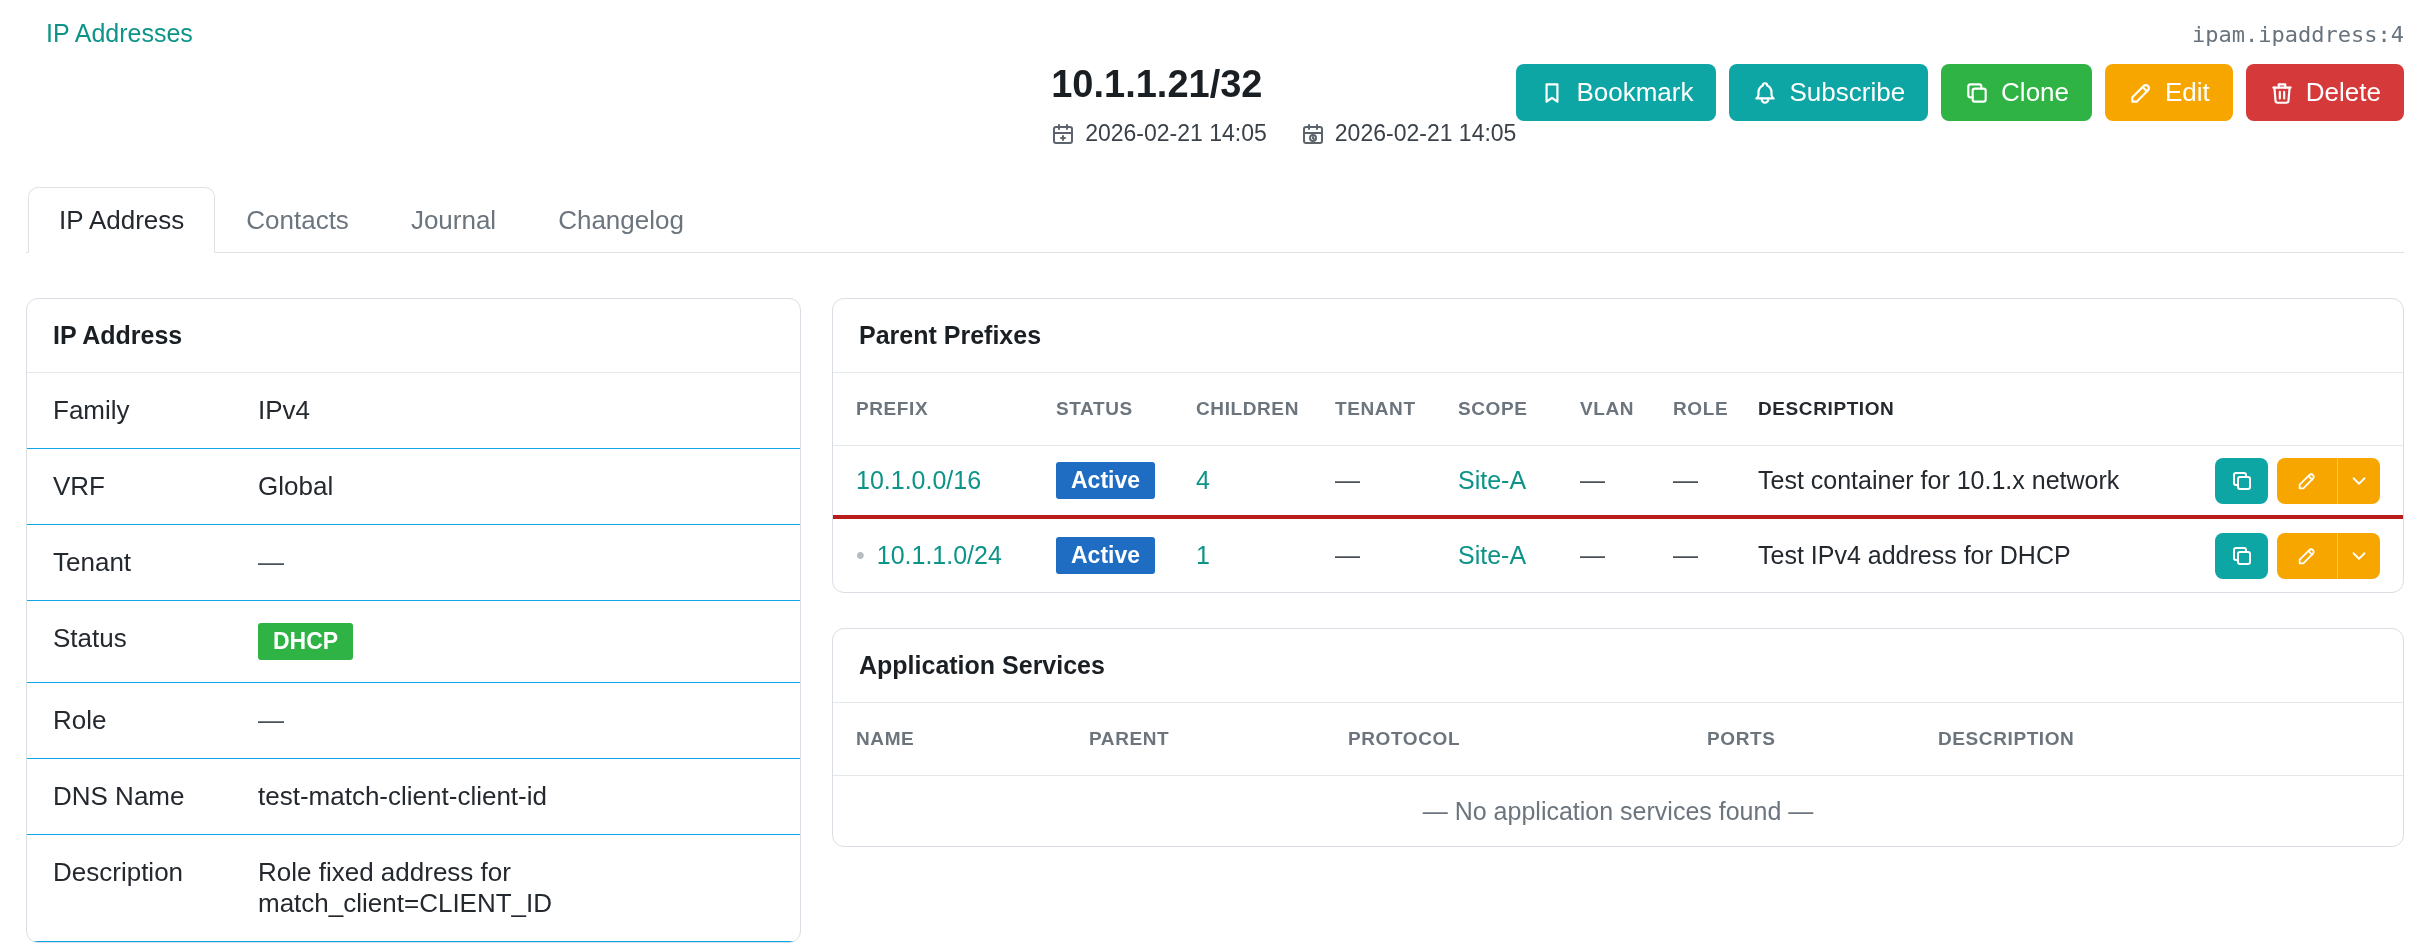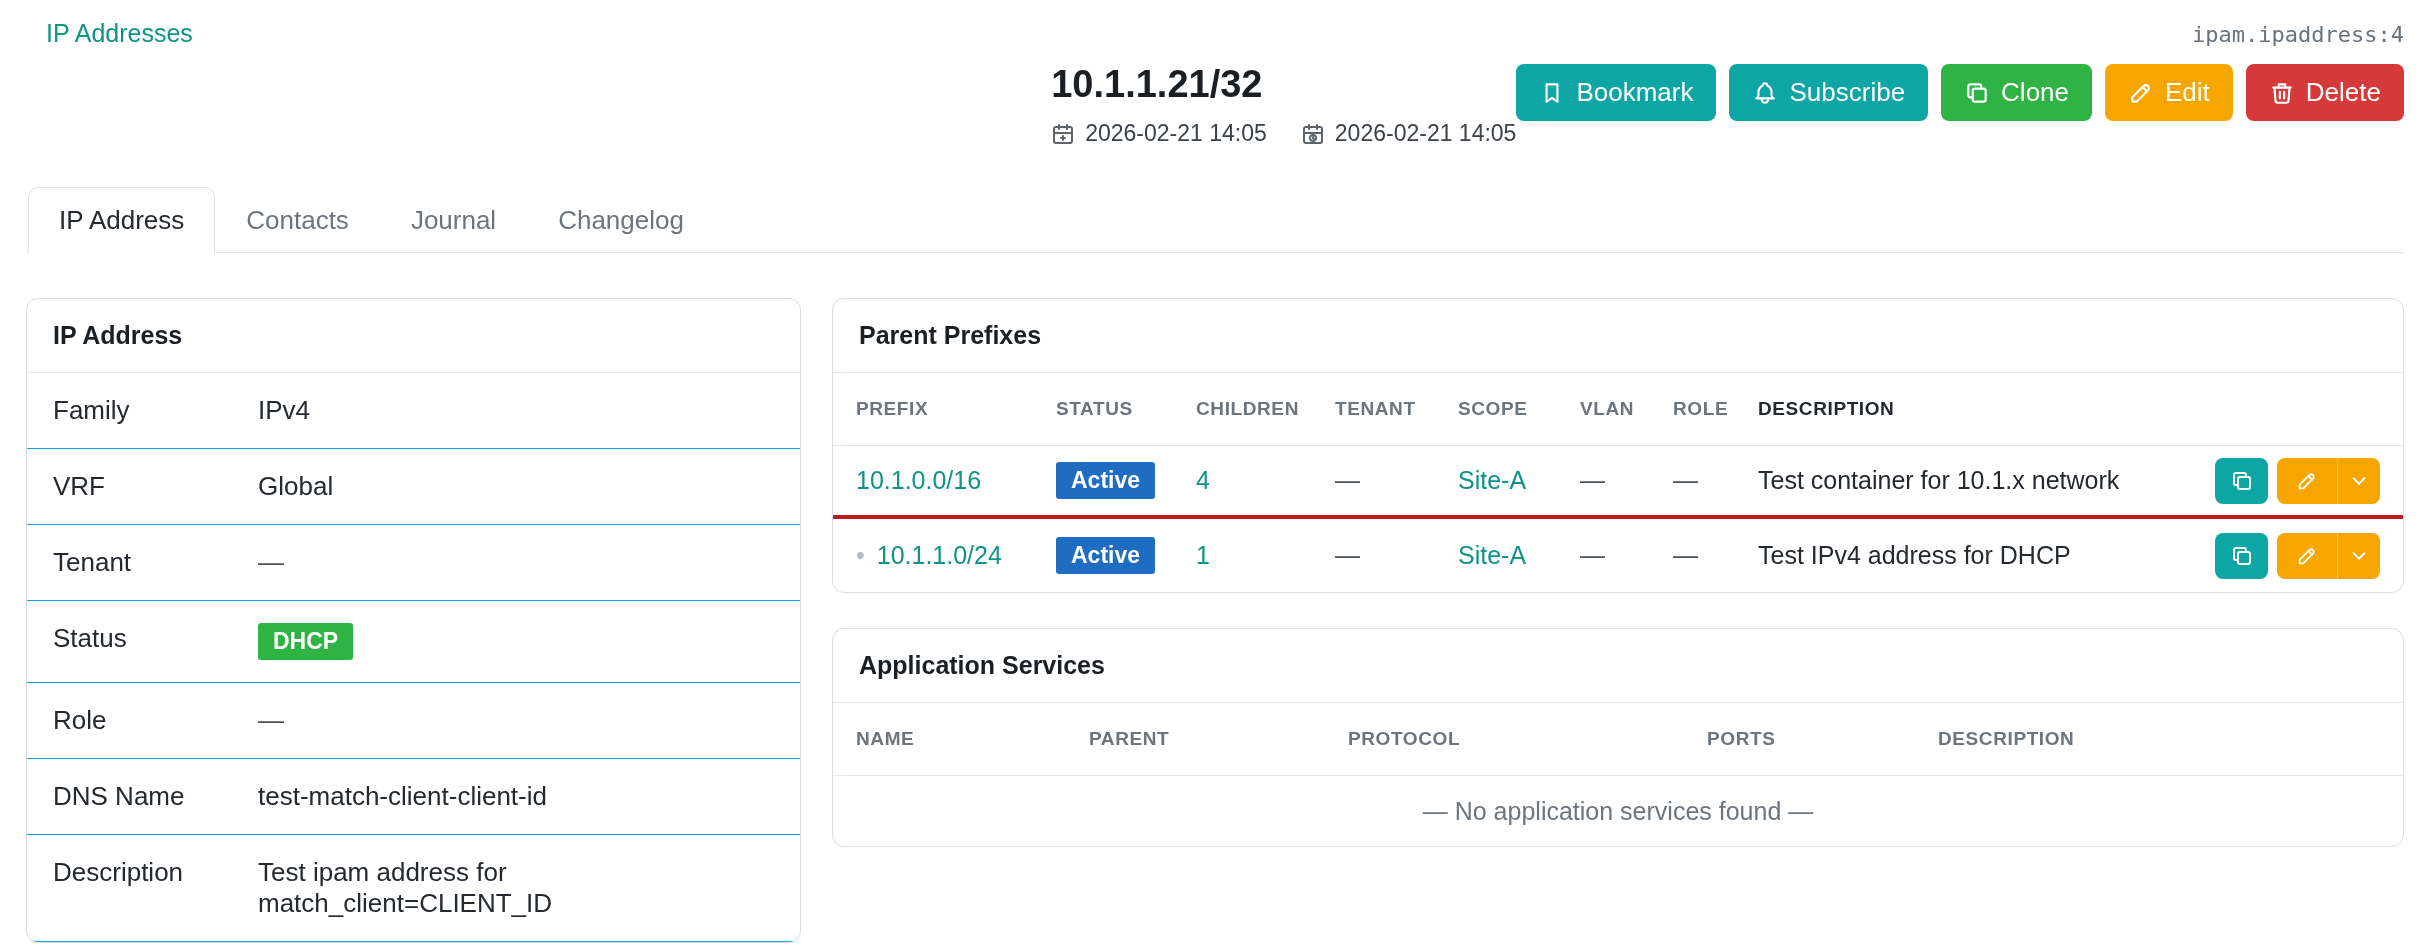--- a/index.html
+++ b/index.html
@@ -204,21 +204,21 @@
     <div class="attr-row">
       <div class="attr-label">Role</div>
       <div class="attr-value dash">—</div>
     </div>
     <div class="attr-row">
       <div class="attr-label">DNS Name</div>
       <div class="attr-value">test-match-client-client-id</div>
     </div>
     <div class="attr-row">
       <div class="attr-label">Description</div>
-      <div class="attr-value">Test ipam address for match_client=CLIENT_ID</div>
+      <div class="attr-value">Role fixed address for match_client=CLIENT_ID</div>
     </div>
   </div>
 
   <div class="right-col">
 
     <div class="card">
       <div class="card-header">Parent Prefixes</div>
 
       <div class="thead-row">
         <div class="hcell c-prefix">PREFIX</div>

